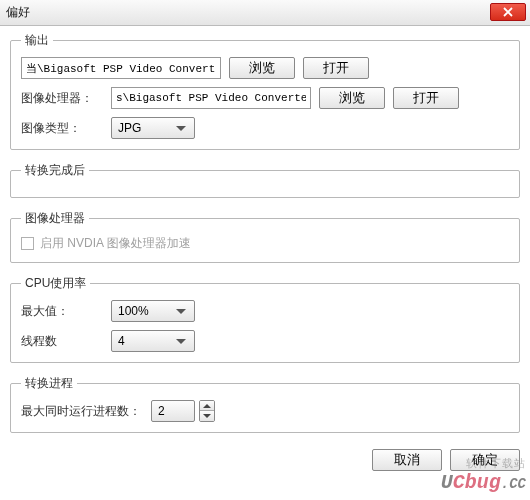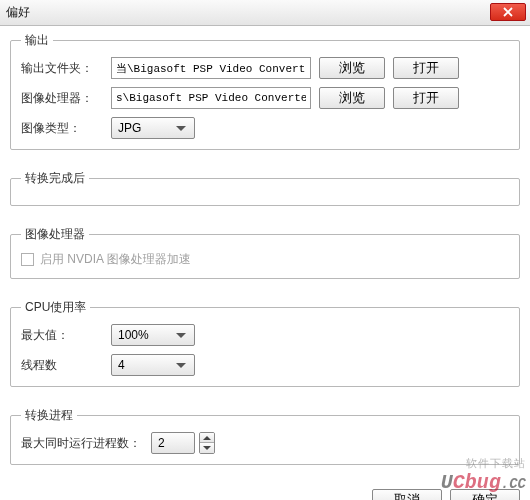--- a/index.html
+++ b/index.html
@@ -32,21 +32,21 @@
   display: flex; align-items: center; justify-content: center;
   cursor: pointer;
 }
 .close-btn svg { width: 10px; height: 10px; }
 .content {
   padding: 6px 10px 4px 10px;
 }
 fieldset {
   border: 1px solid #b8b8b8;
   border-radius: 2px;
-  margin-bottom: 20px;
+  margin-bottom: 12px;
   padding: 8px 10px 10px 10px;
   background: #fff;
 }
 legend {
   font-size: 12px;
   padding: 0 4px;
   color: #333;
 }
 .row {
   display: flex;
@@ -172,21 +172,20 @@
         <path d="M1 1 L9 9 M9 1 L1 9" stroke="#fff" stroke-width="1.8"></path>
       </svg>
   </div>
 </div>
 
 <div class="content">
 
   <fieldset>
     <legend>输出</legend>
     <div class="row">
-      <span class="label">输出文件夹：</span>
       <input class="text-input" value="当\Bigasoft PSP Video Converter" style="">
       <button class="btn">浏览</button>
       <button class="btn">打开</button>
     </div>
     <div class="row">
       <span class="label">图像处理器：</span>
       <input class="text-input" value="s\Bigasoft PSP Video Converter" style="">
       <button class="btn">浏览</button>
       <button class="btn">打开</button>
     </div>

